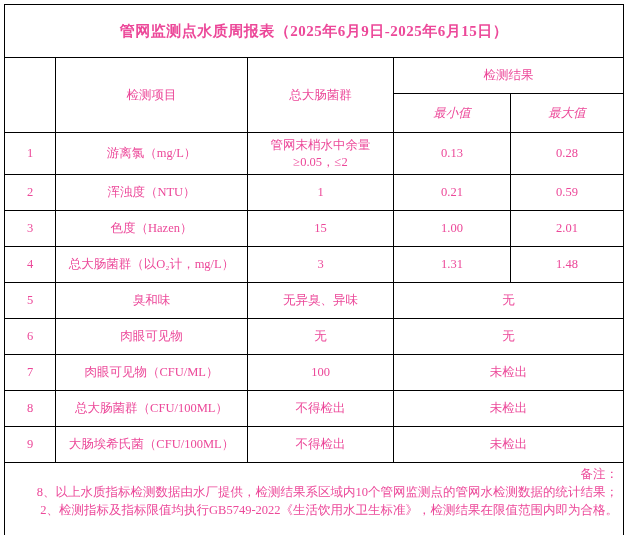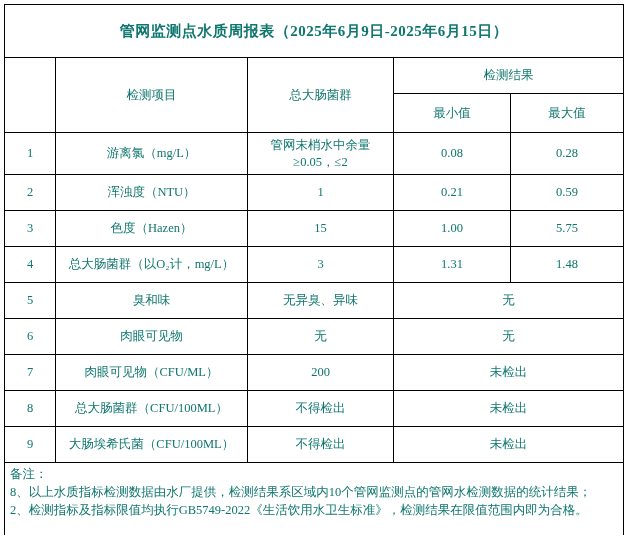--- a/index.html
+++ b/index.html
@@ -6,21 +6,21 @@
     margin: 0;
     padding: 0;
     background: #ffffff;
   }
   .page {
     position: relative;
     width: 628px;
     height: 535px;
     background: #ffffff;
     font-family: "Liberation Serif", "DejaVu Serif", serif;
-    color: #0f766e;
+    color: #ec4899;
   }
   table.report {
     position: absolute;
     left: 4px;
     top: 4px;
     width: 619px;
     border-collapse: collapse;
     table-layout: fixed;
   }
   table.report td {
@@ -32,32 +32,32 @@
     padding: 1px 2px;
     overflow: hidden;
   }
   tr.title-row td {
     height: 50px;
     font-size: 15px;
     font-weight: bold;
     letter-spacing: 0.5px;
   }
   tr.head-top td { height: 33px; }
-  tr.head-bottom td { height: 36px; }
+  tr.head-bottom td { height: 36px; font-style: italic; }
   tr.row-tall td { height: 39px; }
   tr.row-std td { height: 33px; }
   tr.notes-row td {
     height: 85px;
     text-align: left;
     vertical-align: top;
     padding: 3px 5px;
     font-size: 12.5px;
     line-height: 1.42;
   }
-  .note-line { margin: 0; }
+  .note-line { margin: 0; text-align: right; }
 </style>
 </head>
 <body>
 
 <div class="page">
   <table class="report">
     <colgroup>
       <col style="width:51px">
       <col style="width:192px">
       <col style="width:146px">
@@ -78,36 +78,36 @@
     </tr>
     <tr class="head-bottom">
       <td>最小值</td>
       <td>最大值</td>
     </tr>
 
     <tr class="row-tall">
       <td>1</td>
       <td>游离氯（mg/L）</td>
       <td>管网末梢水中余量≥0.05，≤2</td>
-      <td>0.08</td>
+      <td>0.13</td>
       <td>0.28</td>
     </tr>
     <tr class="row-std">
       <td>2</td>
       <td>浑浊度（NTU）</td>
       <td>1</td>
       <td>0.21</td>
       <td>0.59</td>
     </tr>
     <tr class="row-std">
       <td>3</td>
       <td>色度（Hazen）</td>
       <td>15</td>
       <td>1.00</td>
-      <td>5.75</td>
+      <td>2.01</td>
     </tr>
     <tr class="row-std">
       <td>4</td>
       <td>总大肠菌群（以O₂计，mg/L）</td>
       <td>3</td>
       <td>1.31</td>
       <td>1.48</td>
     </tr>
     <tr class="row-std">
       <td>5</td>
@@ -117,21 +117,21 @@
     </tr>
     <tr class="row-std">
       <td>6</td>
       <td>肉眼可见物</td>
       <td>无</td>
       <td colspan="2">无</td>
     </tr>
     <tr class="row-std">
       <td>7</td>
       <td>肉眼可见物（CFU/ML）</td>
-      <td>200</td>
+      <td>100</td>
       <td colspan="2">未检出</td>
     </tr>
     <tr class="row-std">
       <td>8</td>
       <td>总大肠菌群（CFU/100ML）</td>
       <td>不得检出</td>
       <td colspan="2">未检出</td>
     </tr>
     <tr class="row-std">
       <td>9</td>

